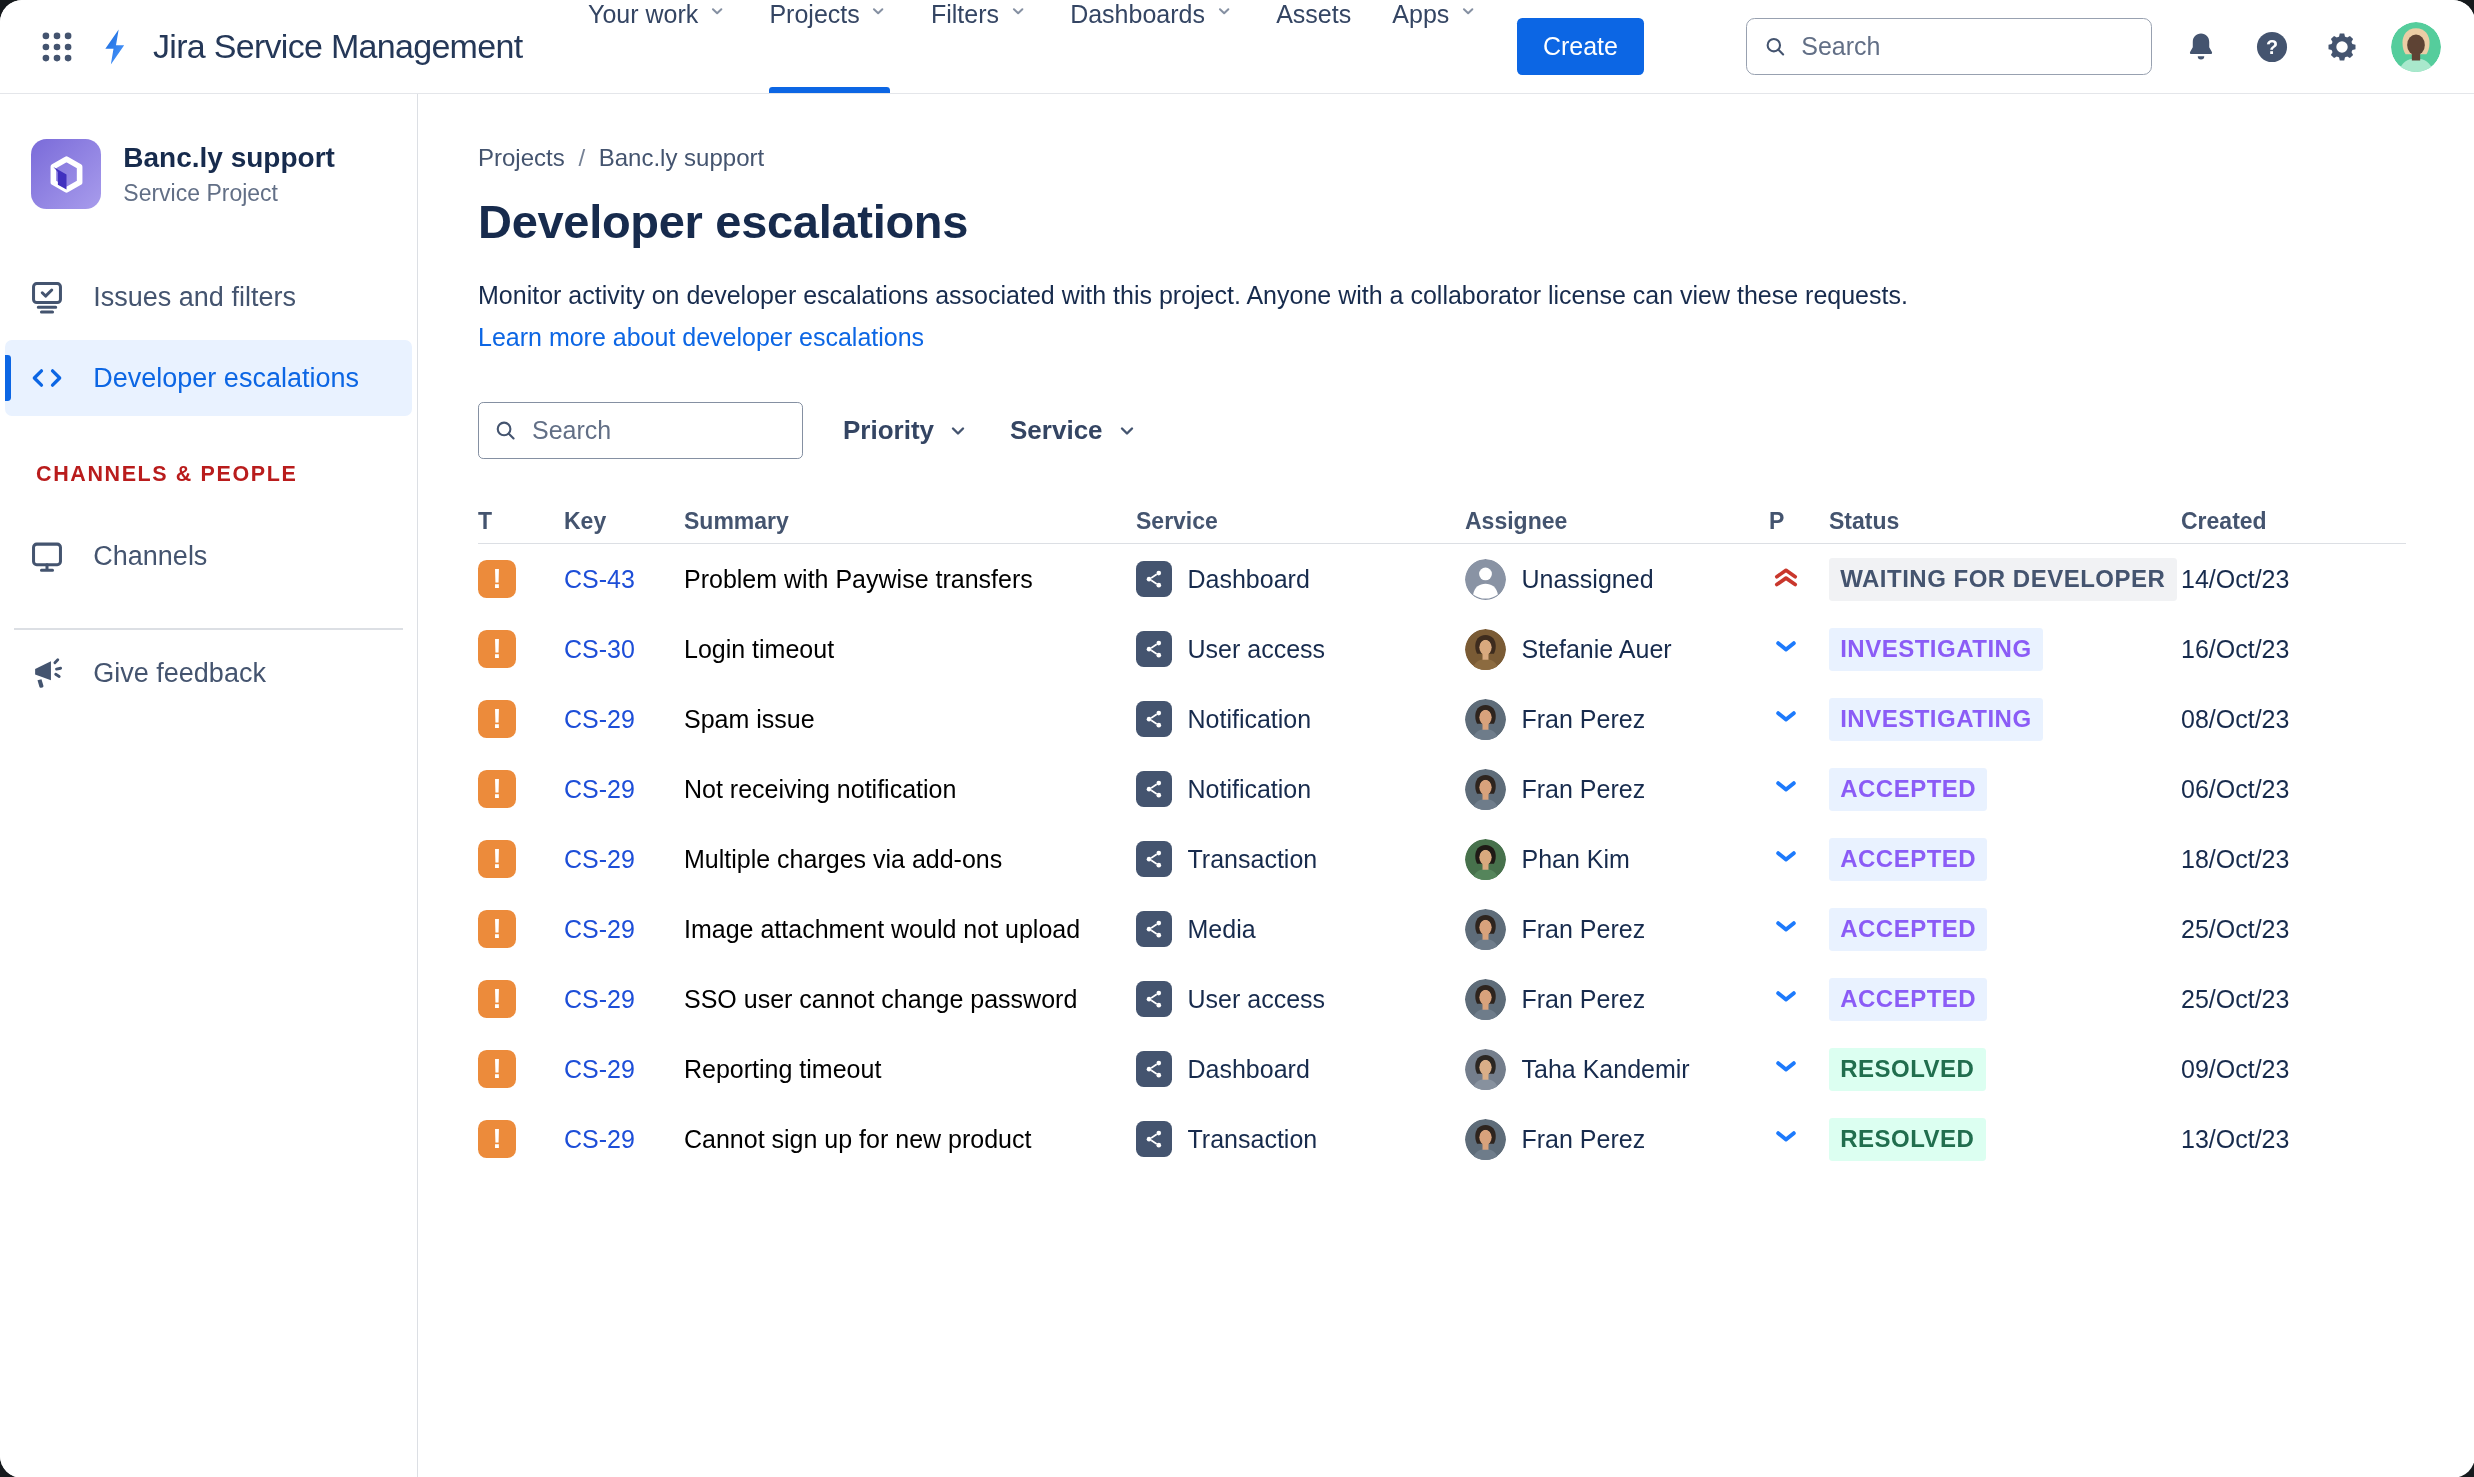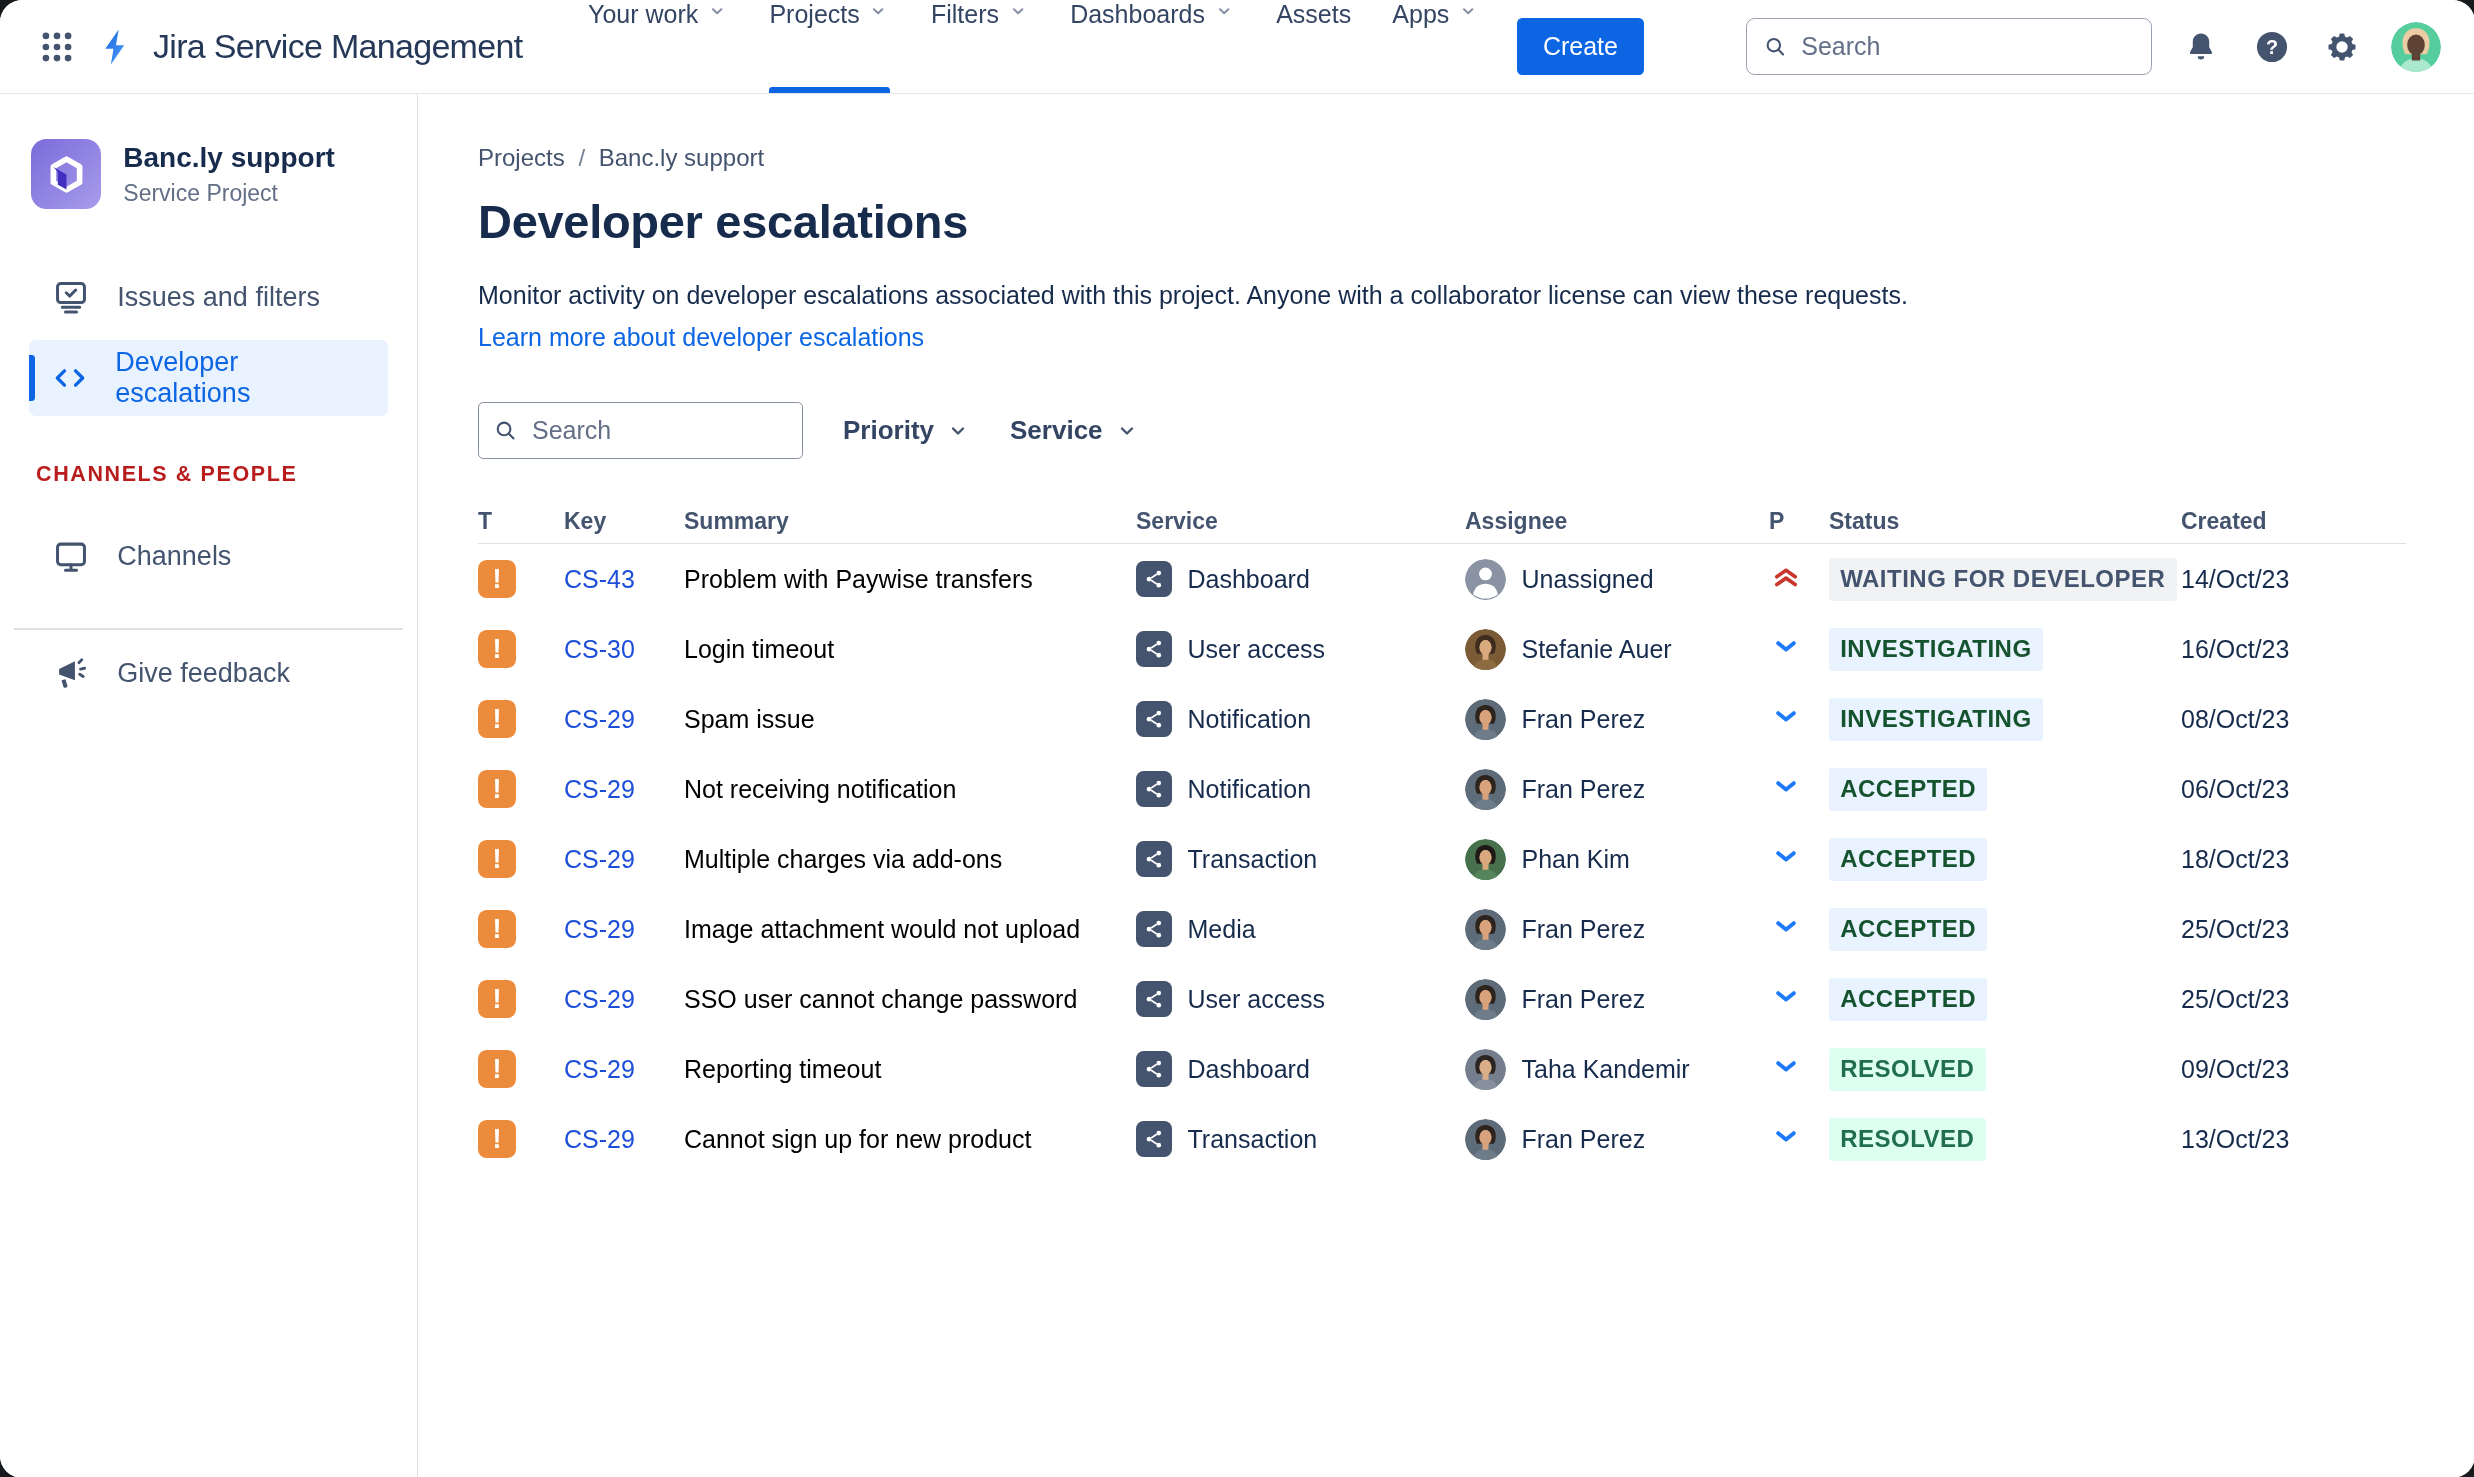--- a/index.html
+++ b/index.html
@@ -25,21 +25,21 @@
 
   
   .shell { flex:1; display:flex; min-height:0;justify-content:space-between; }
 
   
   .sidebar { flex:0 0 418px; border-right:1.7px solid #DCDFE4; padding-top:45px; display:flex; flex-direction:column; background:#fff; }
   .project { display:flex; align-items:center; gap:22.3px; padding:0 31px; }
   .project-icon { width:70px; height:70px; border-radius:15.5px; background:linear-gradient(135deg,#7A6BD9 0%,#A89CEC 100%); display:flex; align-items:center; justify-content:center; flex:0 0 auto; }
   .project-name { font-size:28px; font-weight:700; color:#172B4D; }
   .project-type { font-size:23px; color:#626F86; margin-top:6px; }
-  .side-nav { margin-top:50px; display:flex; flex-direction:column; gap:5.2px; padding:0 29px; }
+  .side-nav { margin-top:50px; display:flex; flex-direction:column; gap:5.2px; padding:0 5px; }
   .side-item { display:flex; align-items:center; gap:26px; height:76px; padding:0 22.3px; border-radius:6.9px; font-size:27px; color:#44546F; font-weight:500; position:relative; cursor:pointer; }
   .side-item.active { background:#E9F2FF; color:#0C66E4; }
   .side-item.active::before { content:""; position:absolute; left:0; top:50%; transform:translateY(-50%); width:6px; height:46px; border-radius:0 3.4px 3.4px 0; background:#0C66E4; }
   .side-section { margin:46px 0 31px 36px; font-size:21.5px; font-weight:700; color:#b91c1c; letter-spacing:1.6px; }
   .side-divider { height:1.7px; background:#DCDFE4; margin:34px 13.7px 5.2px 13.7px; }
   .side-item .icn { display:flex; width:40px; justify-content:center; }
 
   
   .content { flex:1; padding:50px 69px 0 60px; overflow:hidden; }
   .breadcrumb { display:flex; gap:13.7px; font-size:24px; color:#44546F; }
@@ -63,21 +63,21 @@
   .summary-link { color:#000000; text-decoration:none; cursor:pointer; }
   .cell-service, .cell-assignee { display:flex; align-items:center; gap:15.5px; }
   .service-icon { width:36px; height:36px; border-radius:7.7px; background:#44546F; display:flex; align-items:center; justify-content:center; flex:0 0 auto; }
   .type-icon { width:38px; height:38px; border-radius:8.6px; background:#EC8B3B; color:#fff; font-weight:800; font-size:27px; display:flex; align-items:center; justify-content:center; }
   .avatar { width:41px; height:41px; border-radius:50%; overflow:hidden; display:inline-flex; flex:0 0 auto; }
   .avatar svg { width:100%; height:100%; }
   .av-sil { display:none; }
   .avatar--unassigned .av-sil { display:block; }
   .badge { display:inline-block; font-size:24px; font-weight:700; letter-spacing:0.5px; padding:7.7px 11.2px; border-radius:3.4px; white-space:nowrap; }
   .badge--gray  { background:#F1F2F4; color:#44546F; }
-  .badge--blue  { background:#E9F2FF; color:#14532d; }
+  .badge--blue  { background:#E9F2FF; color:#8b5cf6; }
   .badge--green { background:#DCFFF1; color:#216E4E; }
   .prio { display:none; width:34px; height:34px; }
   .p-highest .prio--highest { display:inline-flex; }
   .p-low .prio--low { display:inline-flex; }
 </style>
 </head>
 <body>
 
 <div class="app">
 

